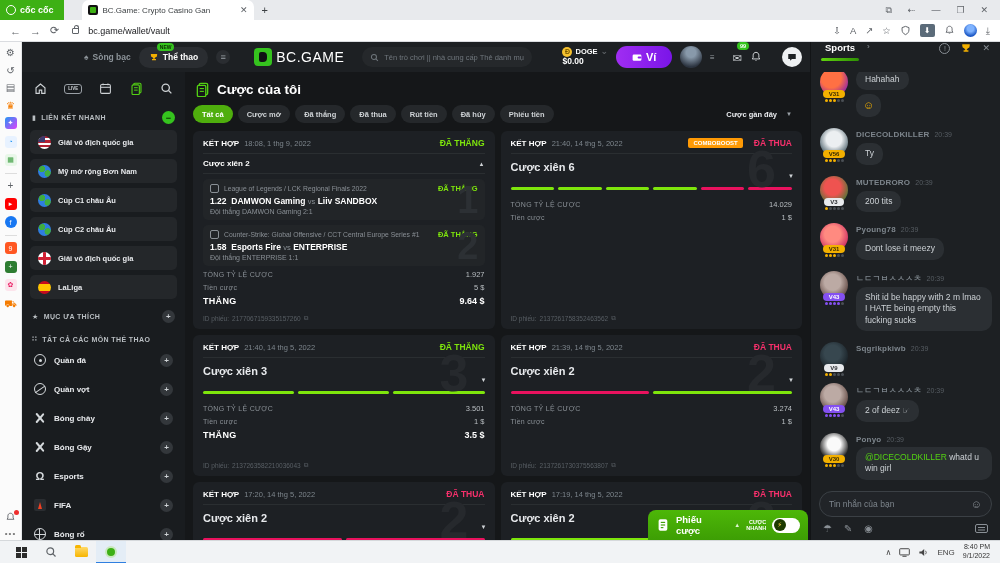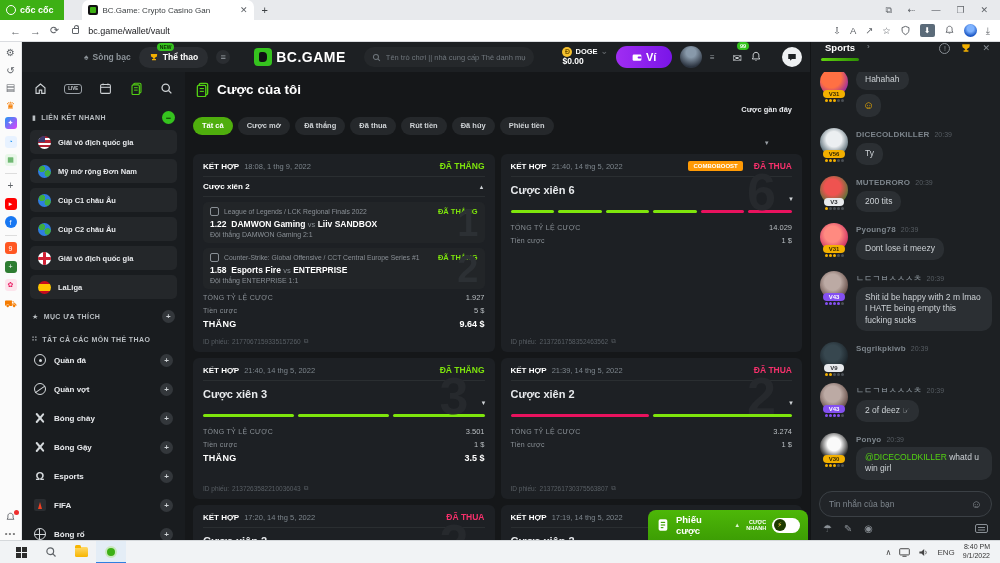--- a/index.html
+++ b/index.html
@@ -43,21 +43,21 @@
   
   .shead{height:30px;background:#1d2023;display:flex;align-items:center;gap:8px;padding-left:62px;flex:0 0 auto;}
   .muted{color:#8d949a;}
   .casino{display:flex;align-items:center;gap:4px;font-size:8.5px;font-weight:bold;}
   .pill-sport{position:relative;background:#2a2d31;border-radius:12px;height:21px;display:flex;align-items:center;gap:4px;padding:0 10px;font-size:8.5px;color:#fff;font-weight:bold;}
   .newb{position:absolute;top:-4px;left:18px;background:#35c31e;color:#0b2a00;font-size:5px;font-weight:bold;padding:1px 3px;border-radius:4px;}
   .burger{color:#9aa0a6;font-size:9px;background:#2a2d31;border-radius:50%;width:14px;height:14px;display:flex;align-items:center;justify-content:center;}
   .logo{display:flex;align-items:center;gap:4px;margin-left:16px;}
   .logomark{width:18px;height:18px;background:#35c31e;border-radius:4px;position:relative;}
   .logomark::after{content:"";position:absolute;left:5px;top:4px;width:8px;height:10px;background:#101214;border-radius:2px 4px 4px 2px;}
-  .logotext{color:#fff;font-weight:700;font-size:14px;letter-spacing:.5px;}
+  .logotext{color:#fff;font-weight:400;font-size:14px;letter-spacing:.5px;}
   .search{flex:0 1 170px;margin-left:10px;height:20px;background:#25282b;border-radius:11px;display:flex;align-items:center;gap:5px;padding:0 8px;}
   .search input{flex:1;background:transparent;border:none;outline:none;color:#b7bcc0;font-size:7.5px;font-family:inherit;}
   .search input::placeholder{color:#6f767c;}
   .coin{margin-left:auto;display:flex;flex-direction:column;align-items:flex-start;line-height:1.1;}
   .coinrow{display:flex;align-items:center;gap:3px;font-size:7.5px;color:#fff;font-weight:bold;}
   .dcoin{width:10px;height:10px;border-radius:50%;background:#f6c12e;color:#7a5a00;font-size:7px;display:flex;align-items:center;justify-content:center;font-weight:bold;}
   .bal{font-size:8.5px;color:#fff;font-weight:bold;}
   .vi{width:56px;height:22px;border-radius:12px;background:linear-gradient(90deg,#a02df2,#7a15e8);display:flex;align-items:center;justify-content:center;gap:4px;color:#fff;font-size:11px;font-weight:bold;}
   .hav{width:22px;height:22px;border-radius:50%;background:radial-gradient(circle at 50% 30%,#8899aa 25%,#2c3440 75%);}
   .havmenu{color:#9aa0a6;font-size:8px;}
@@ -97,21 +97,21 @@
   .omega{color:#d4d8db;font-size:11px;line-height:1;width:12px;text-align:center;}
   .fifaic{width:12px;height:12px;background:#2a2d31;border-radius:2px;position:relative;flex:0 0 12px;}
   .fifaic::after{content:"";position:absolute;left:3.5px;top:2.5px;width:0;height:0;border-left:2.5px solid transparent;border-right:2.5px solid transparent;border-bottom:7px solid #ef4123;}
 
   
   .content{flex:1;background:#151719;padding:8px 8px 0;position:relative;overflow:hidden;display:flex;flex-direction:column;}
   .ctitle{display:flex;align-items:center;gap:7px;color:#fff;font-size:13.5px;font-weight:800;padding:2px 2px 8px;}
   .filters{display:flex;align-items:center;gap:5px;padding-bottom:8px;}
   .fpill{height:18px;border-radius:9px;background:#25282b;color:#cfd3d6;font-size:7.5px;font-weight:bold;display:flex;align-items:center;padding:0 9px;}
   .fpill.active{background:#4fae0d;color:#fff;}
-  .sortdd{margin-left:auto;display:flex;align-items:center;gap:26px;color:#e8eaed;font-size:7.5px;font-weight:bold;padding-right:10px;flex-direction:column;}
+  .sortdd{margin-left:auto;display:flex;align-items:center;gap:9px;color:#e8eaed;font-size:7.5px;font-weight:bold;padding-right:10px;}
   .sortdd .car{color:#9aa0a6;font-size:6px;}
   .cards{display:grid;grid-template-columns:1fr 1fr;gap:6px;}
   .card{background:#1d2024;border-radius:6px;padding:7px 10px;position:relative;overflow:hidden;display:flex;flex-direction:column;}
   .h198{height:198px;} .h141{height:141px;} .h120{height:120px;}
   .chead{display:flex;align-items:center;gap:5px;padding-bottom:5px;border-bottom:1px solid #2a2e31;}
   .ctype{color:#fff;font-size:8px;font-weight:800;}
   .cdate{color:#7d858c;font-size:7.5px;}
   .cst{margin-left:auto;font-size:8.5px;font-weight:800;}
   .won{color:#7ee50c;} .lost{color:#f5306b;}
   .boost{background:#ff9a05;color:#fff;font-size:6px;font-weight:800;padding:2px 5px;border-radius:2px;margin-left:auto;}

